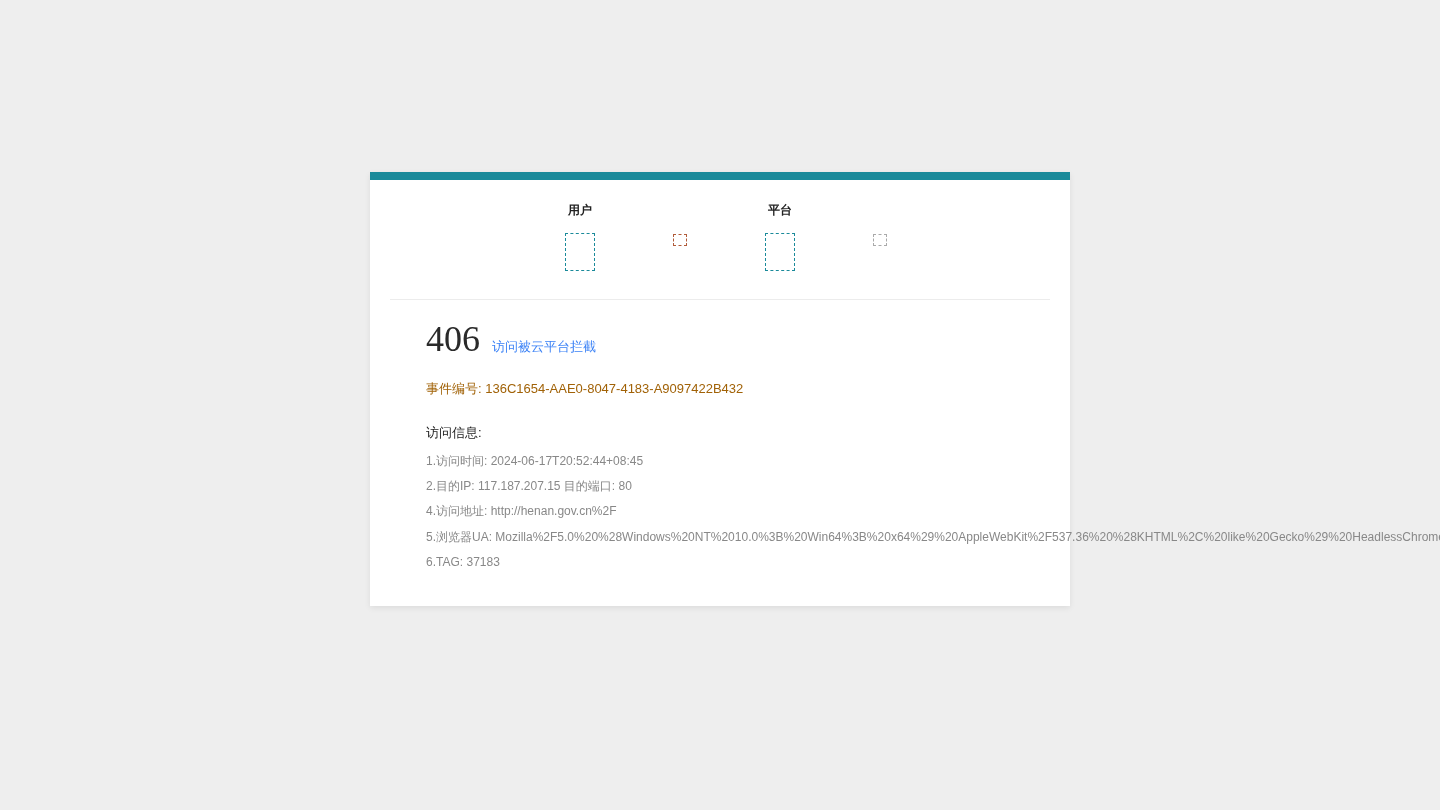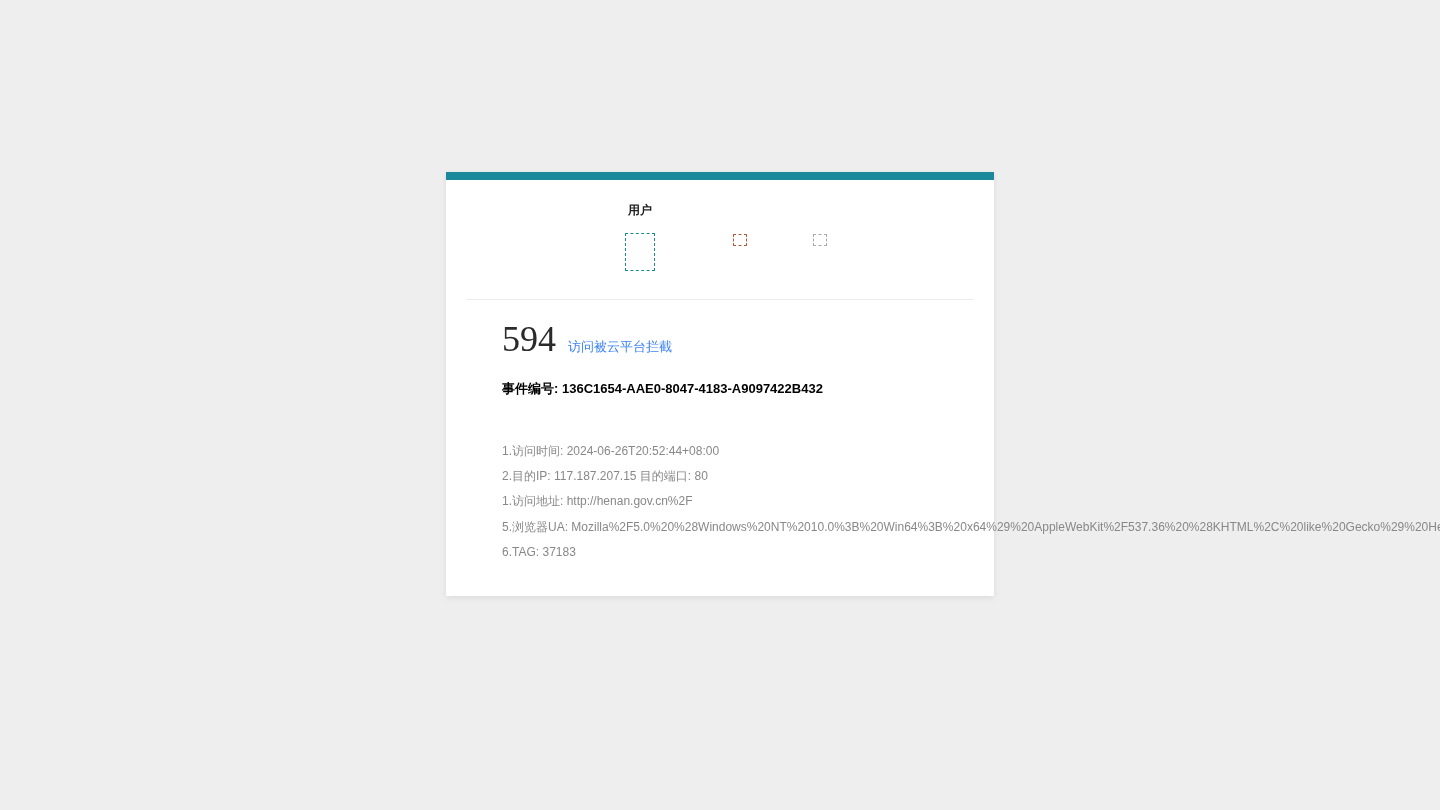--- a/index.html
+++ b/index.html
@@ -10,21 +10,21 @@
     body {
       background: #eeeeee;
       font-family: "Microsoft YaHei", Arial, sans-serif;
       min-height: 810px;
       display: flex;
       align-items: flex-start;
       justify-content: center;
       padding-top: 172px;
     }
     .card {
-      width: 548px;
+      width: 700px;
       background: #ffffff;
       border-top: 8px solid #1a8a9a;
       box-shadow: 0 2px 6px rgba(0,0,0,0.08);
       padding-bottom: 28px;
     }
     .diagram {
       display: flex;
       justify-content: center;
       align-items: flex-start;
       gap: 0;
@@ -81,23 +81,22 @@
       font-size: 36px;
       color: #2a2a2a;
       font-weight: 400;
     }
     .code-text {
       font-size: 13px;
       color: #3b82f6;
     }
     .event-line {
       font-size: 13px;
-      color: #000000;
-      margin-bottom: 44px;
-      font-weight: bold;
+      color: #a16207;
+      margin-bottom: 26px;
     }
     .section-title {
       font-size: 13px;
       color: #222;
       margin-bottom: 10px;
     }
     .reason {
       font-size: 12px;
       color: #888;
       margin-bottom: 22px;
@@ -117,38 +116,43 @@
 
 <div class="card">
   <div class="diagram">
     <div class="diag-col">
       <div class="diag-label">用户</div>
       <div class="diag-box"></div>
     </div>
     <div class="diag-arrow-wrap">
       <div class="diag-small"></div>
     </div>
+    <div class="diag-col">
+      <div class="diag-label">平台</div>
+      <div class="diag-box"></div>
+    </div>
     <div class="diag-arrow-wrap">
       <div class="diag-small gray"></div>
     </div>
   </div>
 
   <div class="content">
     <div class="title-row">
-      <div class="code">594</div>
+      <div class="code">406</div>
       <div class="code-text">访问被云平台拦截</div>
     </div>
 
     <div class="event-line">
       <span>事件编号:</span>
       <span>136C1654-AAE0-8047-4183-A9097422B432</span>
     </div>
 
 
+    <div class="section-title">访问信息:</div>
     <ul class="info-list">
-      <li>1.访问时间: 2024-06-26T20:52:44+08:00</li>
+      <li>1.访问时间: 2024-06-17T20:52:44+08:45</li>
       <li>2.目的IP: 117.187.207.15 目的端口: 80</li>
-      <li>1.访问地址: http://henan.gov.cn%2F</li>
+      <li>4.访问地址: http://henan.gov.cn%2F</li>
       <li>5.浏览器UA: Mozilla%2F5.0%20%28Windows%20NT%2010.0%3B%20Win64%3B%20x64%29%20AppleWebKit%2F537.36%20%28KHTML%2C%20like%20Gecko%29%20HeadlessChrome%2F126.0.2592.56%20Safari%2F537.36%20HeadlessEdg%2F126.0.2592.56</li>
       <li>6.TAG: 37183</li>
     </ul>
   </div>
 </div>
 
 </body></html>

